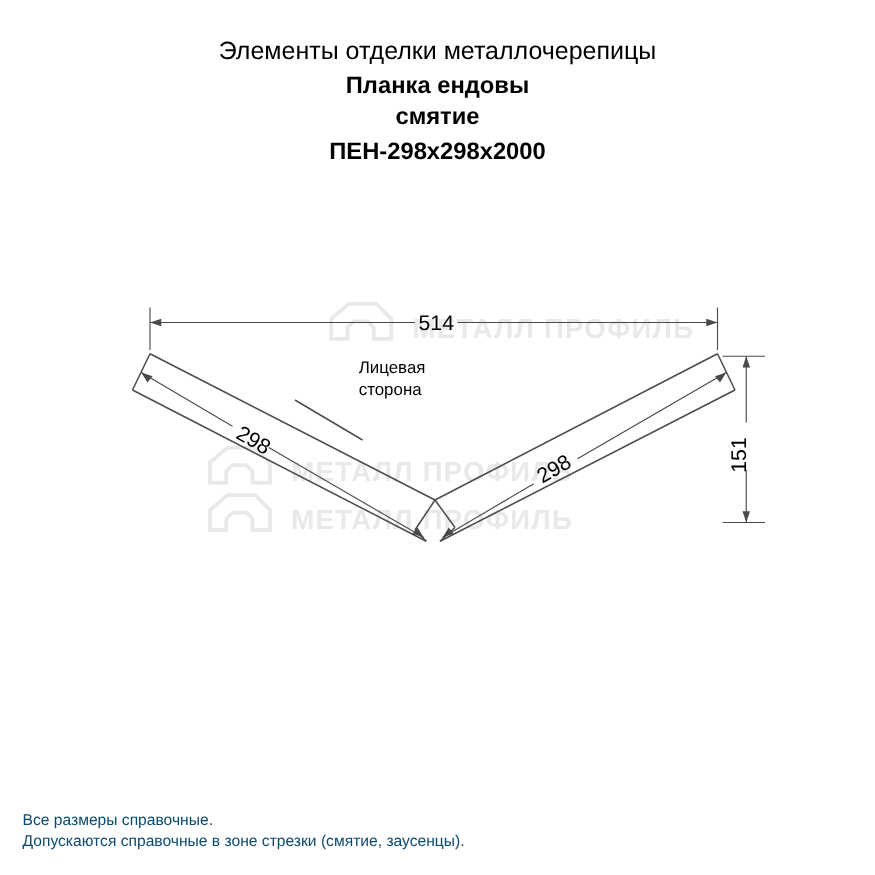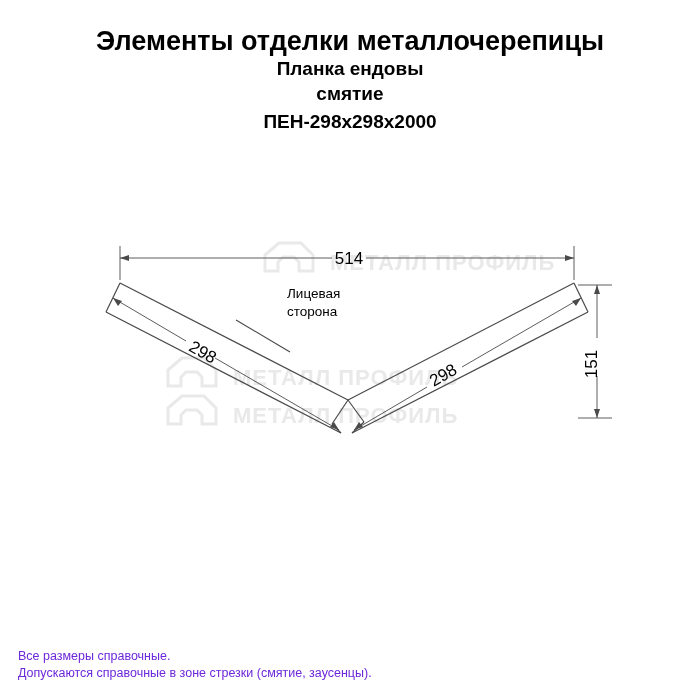--- a/index.html
+++ b/index.html
@@ -19,22 +19,22 @@
     position: relative;
     width: 700px;
     height: 700px;
     box-sizing: border-box;
   }
   .title-block {
     text-align: center;
     padding-top: 26px;
   }
   .main-title {
-    font-size: 27px;
-    font-weight: bold;
+    font-size: 20px;
+    font-weight: normal;
     letter-spacing: 0px;
     line-height: 30px;
   }
   .sub-title {
     font-size: 19px;
     font-weight: bold;
     line-height: 25px;
   }
   .sub-title .line2 {
     display: block;
@@ -51,21 +51,21 @@
     top: 180px;
     width: 584px;
     height: 420px;
   }
   .footer {
     position: absolute;
     left: 18px;
     bottom: 18px;
     font-size: 12.5px;
     line-height: 17px;
-    color: #6d28d9;
+    color: #0c4a6e;
   }
   .footer div {
     white-space: nowrap;
   }
   svg { display: block; }
   .dim-text {
     font-family: "Liberation Sans", sans-serif;
     font-size: 17px;
     fill: #000000;
   }

